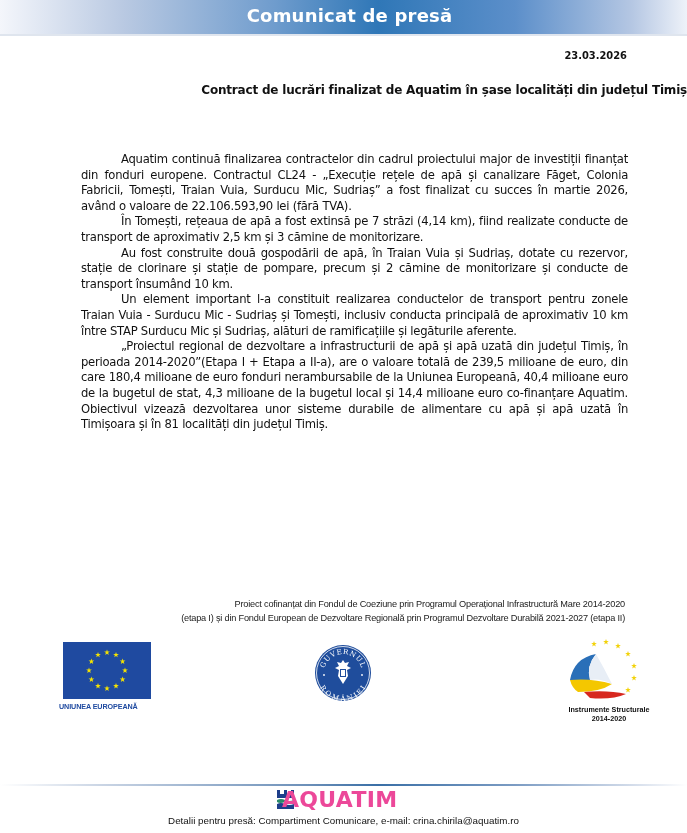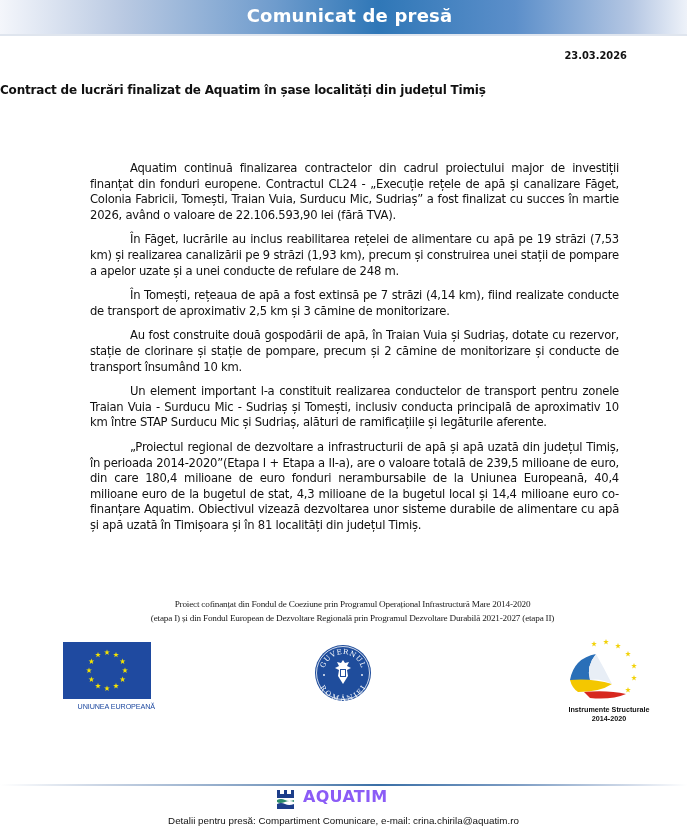--- a/index.html
+++ b/index.html
@@ -15,72 +15,71 @@
     .banner-title {
       position: absolute; left: 0; right: 0; top: 5px; text-align: center;
       color: #ffffff; font-family: "DejaVu Sans", sans-serif; font-weight: bold;
       font-size: 18px; letter-spacing: 0.2px; padding-left: 12px;
     }
     .date {
       position: absolute; right: 60px; top: 49px;
       font-family: "DejaVu Sans Condensed", "DejaVu Sans", sans-serif; font-weight: bold; font-size: 11px;
     }
     .headline {
-      position: absolute; left: 0; right: 0; top: 83px; text-align: left;
+      position: absolute; left: 0; right: 0; top: 83px; text-align: right;
       font-weight: bold; font-size: 12px; letter-spacing: -0.2px;
     }
     .body-text {
       position: absolute; left: 81px; width: 547px; top: 152px;
       font-size: 11.6px; line-height: 15.6px; text-align: justify; letter-spacing: -0.25px;
     }
-    .body-text p { margin: 9px; text-indent: 40px; }
+    .body-text p { margin: 0; text-indent: 40px; }
     .cofin {
       position: absolute; left: 80px; width: 545px; top: 597px;
-      font-family: Liberation Serif, serif; font-size: 9.2px; line-height: 14px;
-      color: #222; text-align: center; letter-spacing: -0.2px;
+      font-family: Liberation Sans, sans-serif; font-size: 9.2px; line-height: 14px;
+      color: #222; text-align: right; letter-spacing: -0.2px;
     }
     .logo-eu { position: absolute; left: 63px; top: 642px; width: 88px; height: 70px; }
     .eu-flag { position: absolute; left: 0; top: 0; width: 88px; height: 57px; background: #1f4aa0; }
     .eu-label {
-      position: absolute; left: -4px; width: 96px; top: 60px; text-align: right;
-      font-family: "Liberation Sans", sans-serif; font-size: 7.2px; color: #1f4aa0; letter-spacing: -0.1px;
+      position: absolute; left: -4px; width: 96px; top: 60px; text-align: left;
+      font-family: "Liberation Sans", sans-serif; font-size: 7.2px; color: #1f4aa0; letter-spacing: -0.1px; font-weight: bold;
     }
     .logo-gov { position: absolute; left: 314px; top: 644px; width: 58px; height: 58px; }
     .logo-is { position: absolute; left: 556px; top: 638px; width: 110px; height: 90px; }
     .is-label {
       position: absolute; left: 0; width: 106px; top: 67px; text-align: center;
       font-family: "Liberation Sans", sans-serif; font-weight: bold; font-size: 7.2px; line-height: 9px; color: #111;
     }
     .footer-line {
       position: absolute; left: 0; width: 687px; top: 784px; height: 2px;
       background: linear-gradient(to right, #ffffff 0%, #c9d4e4 15%, #6b8fb8 45%, #3a6fa6 55%, #7c9cc3 75%, #d3dcea 92%, #ffffff 100%);
     }
     .aquatim-logo { position: absolute; left: 276px; top: 788px; height: 24px; width: 160px; }
     .aquatim-word {
-      position: absolute; left: 27px; top: -1px;
-      font-family: "DejaVu Sans", sans-serif; font-weight: bold; font-size: 16px; color: #8b5cf6; letter-spacing: 0.3px;
+      position: absolute; left: 6px; top: -1px;
+      font-family: "DejaVu Sans", sans-serif; font-weight: bold; font-size: 22px; color: #ec4899; letter-spacing: 0.3px;
     }
     .contact {
       position: absolute; left: 0; right: 0; top: 815px; text-align: center;
       font-family: "Liberation Sans", sans-serif; font-size: 9.8px; color: #111;
     }
   </style>
 </head>
 <body>
 
 <div class="banner">
   <div class="banner-title">Comunicat de presă</div>
 </div>
 
 <div class="date">23.03.2026</div>
 <div class="headline">Contract de lucrări finalizat de Aquatim în șase localități din județul Timiș</div>
 
 <div class="body-text">
   <p>Aquatim continuă finalizarea contractelor din cadrul proiectului major de investiții finanțat din fonduri europene. Contractul CL24 - „Execuție rețele de apă și canalizare Făget, Colonia Fabricii, Tomești, Traian Vuia, Surducu Mic, Sudriaș” a fost finalizat cu succes în martie 2026, având o valoare de 22.106.593,90 lei (fără TVA).</p>
-  <p>În Făget, lucrările au inclus reabilitarea rețelei de alimentare cu apă pe 19 străzi (7,53 km) și realizarea canalizării pe 9 străzi (1,93 km), precum și construirea unei stații de pompare a apelor uzate și a unei conducte de refulare de 248 m.</p>
   <p>În Tomești, rețeaua de apă a fost extinsă pe 7 străzi (4,14 km), fiind realizate conducte de transport de aproximativ 2,5 km și 3 cămine de monitorizare.</p>
   <p>Au fost construite două gospodării de apă, în Traian Vuia și Sudriaș, dotate cu rezervor, stație de clorinare și stație de pompare, precum și 2 cămine de monitorizare și conducte de transport însumând 10 km.</p>
   <p>Un element important l-a constituit realizarea conductelor de transport pentru zonele Traian Vuia - Surducu Mic - Sudriaș și Tomești, inclusiv conducta principală de aproximativ 10 km între STAP Surducu Mic și Sudriaș, alături de ramificațiile și legăturile aferente.</p>
   <p>„Proiectul regional de dezvoltare a infrastructurii de apă și apă uzată din județul Timiș, în perioada 2014-2020”(Etapa I + Etapa a II-a), are o valoare totală de 239,5 milioane de euro, din care 180,4 milioane de euro fonduri nerambursabile de la Uniunea Europeană, 40,4 milioane euro de la bugetul de stat, 4,3 milioane de la bugetul local și 14,4 milioane euro co-finanțare Aquatim. Obiectivul vizează dezvoltarea unor sisteme durabile de alimentare cu apă și apă uzată în Timișoara și în 81 localități din județul Timiș.</p>
 </div>
 
 <div class="cofin">
   <div>Proiect cofinanțat din Fondul de Coeziune prin Programul Operațional Infrastructură Mare 2014-2020</div>
   <div>(etapa I) și din Fondul European de Dezvoltare Regională prin Programul Dezvoltare Durabilă 2021-2027 (etapa II)</div>
 </div>

